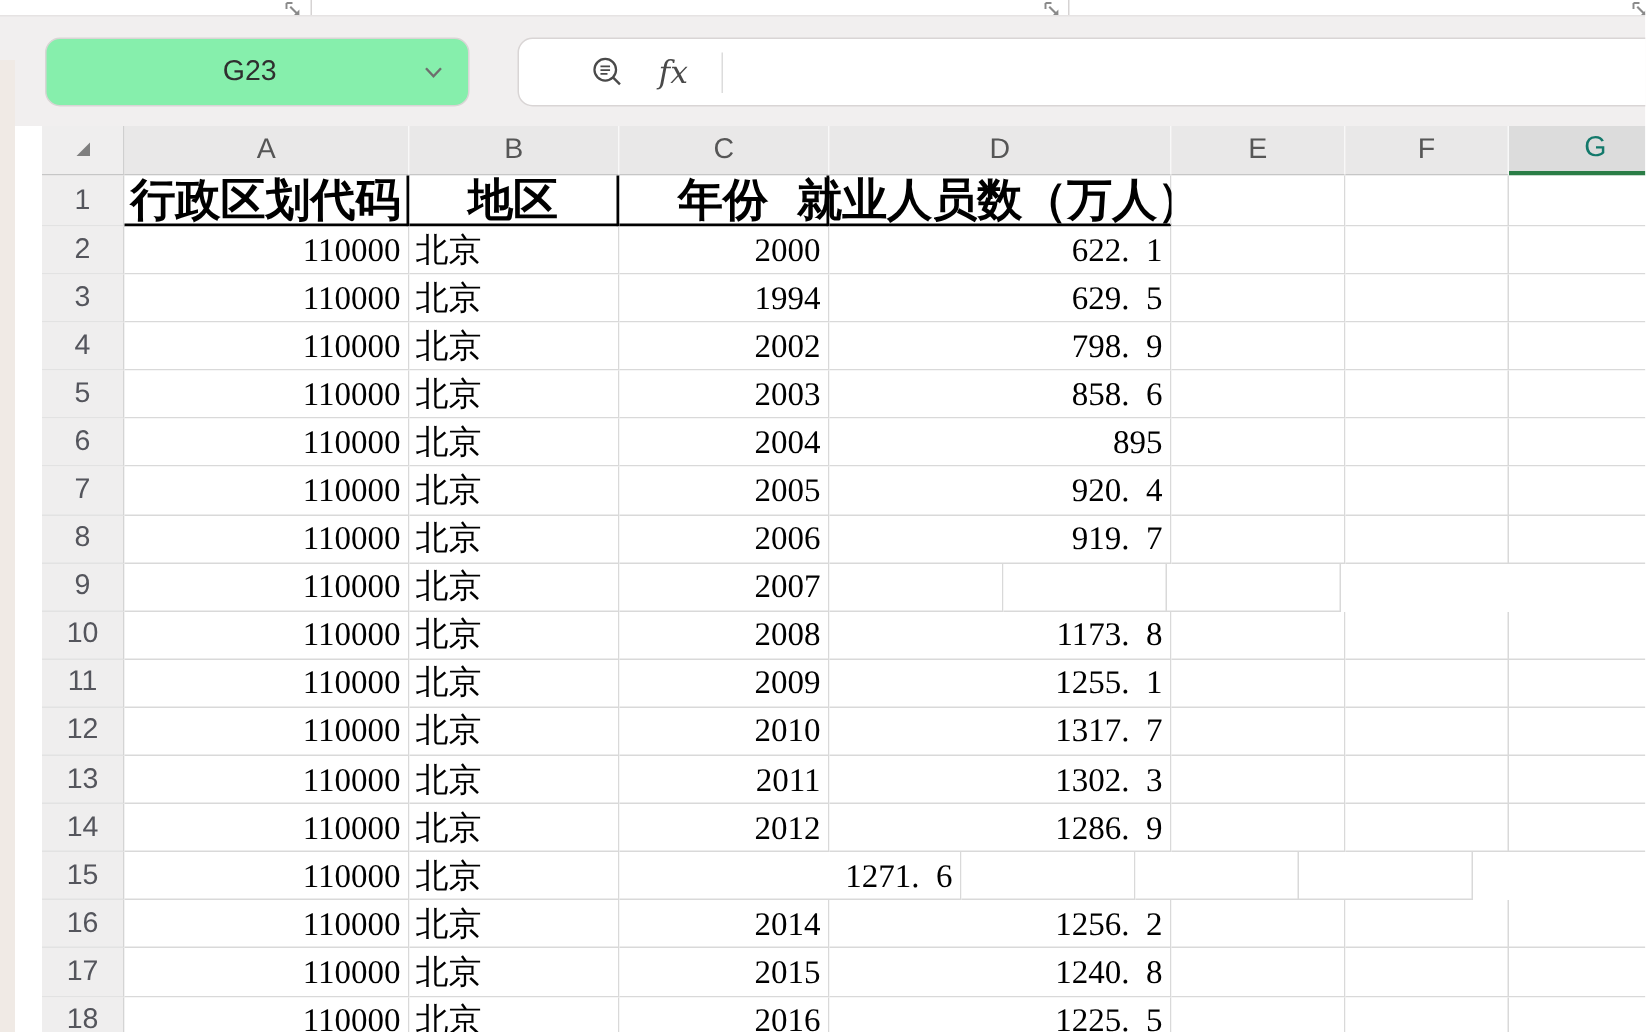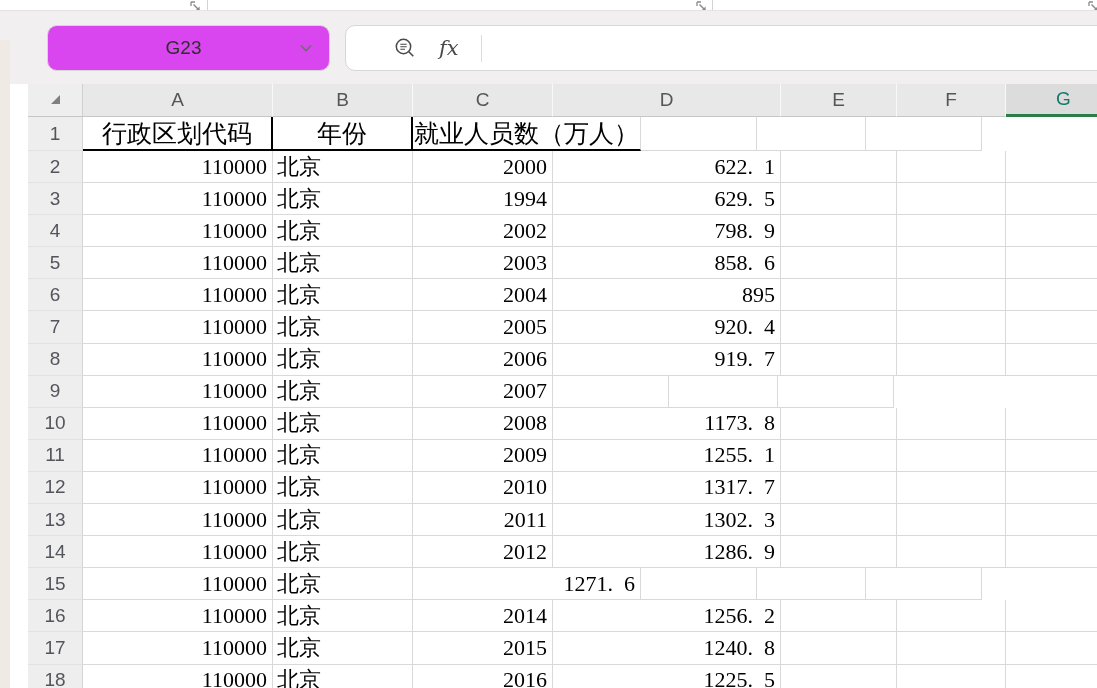--- a/index.html
+++ b/index.html
@@ -10,22 +10,22 @@
   
   .ribbon-edge { position:absolute; left:0; top:0; width:1097px; height:10px;
                  background:#ffffff; overflow:hidden; z-index:6; }
   .launcher { position:absolute; top:0; width:13px; height:13px; }
   .launcher svg { display:block; }
   .ribbon-divider { position:absolute; top:0; width:1px; height:10px; background:#d6d3d3; }
 
   
   .toolbar { position:absolute; left:0; top:10px; width:1097px; height:74px;
              background:#f1efef; border-top:1px solid #e6e3e3; z-index:5; }
-  .name-box { position:absolute; left:47px; top:14px; width:283px; height:46px;
-              background:#d946ef; border:1px solid #d9d5d5; border-radius:10px;
+  .name-box { position:absolute; left:30px; top:14px; width:283px; height:46px;
+              background:#86efac; border:1px solid #d9d5d5; border-radius:10px;
               display:flex; align-items:center; }
   .name-box .val { flex:1; text-align:center; font-size:19px; color:#2f2f2f; padding-left:26px; }
   .name-box .chev { width:26px; display:flex; align-items:center; justify-content:center;
                     margin-right:10px; }
   .formula-box { position:absolute; left:345px; top:14px; width:770px; height:46px;
                  background:#ffffff; border:1px solid #d9d5d5; border-radius:10px;
                  display:flex; align-items:center; }
   .fb-icon { margin-left:48px; display:flex; align-items:center; }
   .fx { margin-left:22px; font-family:"DejaVu Serif","Liberation Serif",serif;
         font-style:italic; font-size:21px; color:#4a4a4a; }
@@ -53,21 +53,21 @@
             border-bottom:1px solid #e2e2e2; display:flex; align-items:center;
             justify-content:center; font-size:19px; color:#54555c; }
   .grid { position:absolute; left:55px; top:33px; }
   .grid-row { display:flex; }
   .c { border-right:1px solid #d9d9d9; border-bottom:1px solid #d9d9d9;
        font-family:"Liberation Serif","DejaVu Serif",serif; font-size:22px; color:#000;
        display:flex; align-items:center; white-space:nowrap; overflow:visible; background:#fff; }
   .c.r { justify-content:flex-end; padding-right:5px; }
   .c.l { justify-content:flex-start; padding-left:4px; }
   .c.ctr { justify-content:center; }
-  .c.hdr { font-weight:normal; font-size:25px; }
+  .c.hdr { font-weight:bold; font-size:30px; }
   .c.bR { border-right:2px solid #000; }
   .c.bB { border-bottom:2px solid #000; }
 </style>
 </head>
 <body>
 
 <div id="stage">
 
   <div class="ribbon-edge">
     <div class="launcher" style="left:189px;">
@@ -149,20 +149,21 @@
         <div class="rowhdr" style="height: 32.1px;">13</div>
         <div class="rowhdr" style="height: 32.1px;">14</div>
         <div class="rowhdr" style="height: 32.1px;">15</div>
         <div class="rowhdr" style="height: 32.1px;">16</div>
         <div class="rowhdr" style="height: 32.1px;">17</div>
         <div class="rowhdr" style="height: 32.1px;">18</div>
       </div>
     <div class="grid" id="grid">
         <div class="grid-row">
           <div class="c ctr hdr bR bB" style="width: 190px; height: 34px;">行政区划代码</div>
+          <div class="c ctr hdr bR bB" style="width: 140px; height: 34px;">地区</div>
           <div class="c ctr hdr bR bB" style="width: 140px; height: 34px;">年份</div>
           <div class="c ctr hdr bB" style="width: 228px; height: 34px;">就业人员数（万人）</div>
           <div class="c ctr hdr" style="width: 116px; height: 34px;"></div>
           <div class="c ctr hdr" style="width: 109px; height: 34px;"></div>
           <div class="c ctr hdr" style="width: 116px; height: 34px;"></div>
         </div>
         <div class="grid-row">
           <div class="c r" style="width: 190px; height: 32.1px;">110000</div>
           <div class="c l" style="width: 140px; height: 32.1px;">北京</div>
           <div class="c r" style="width: 140px; height: 32.1px;">2000</div>

